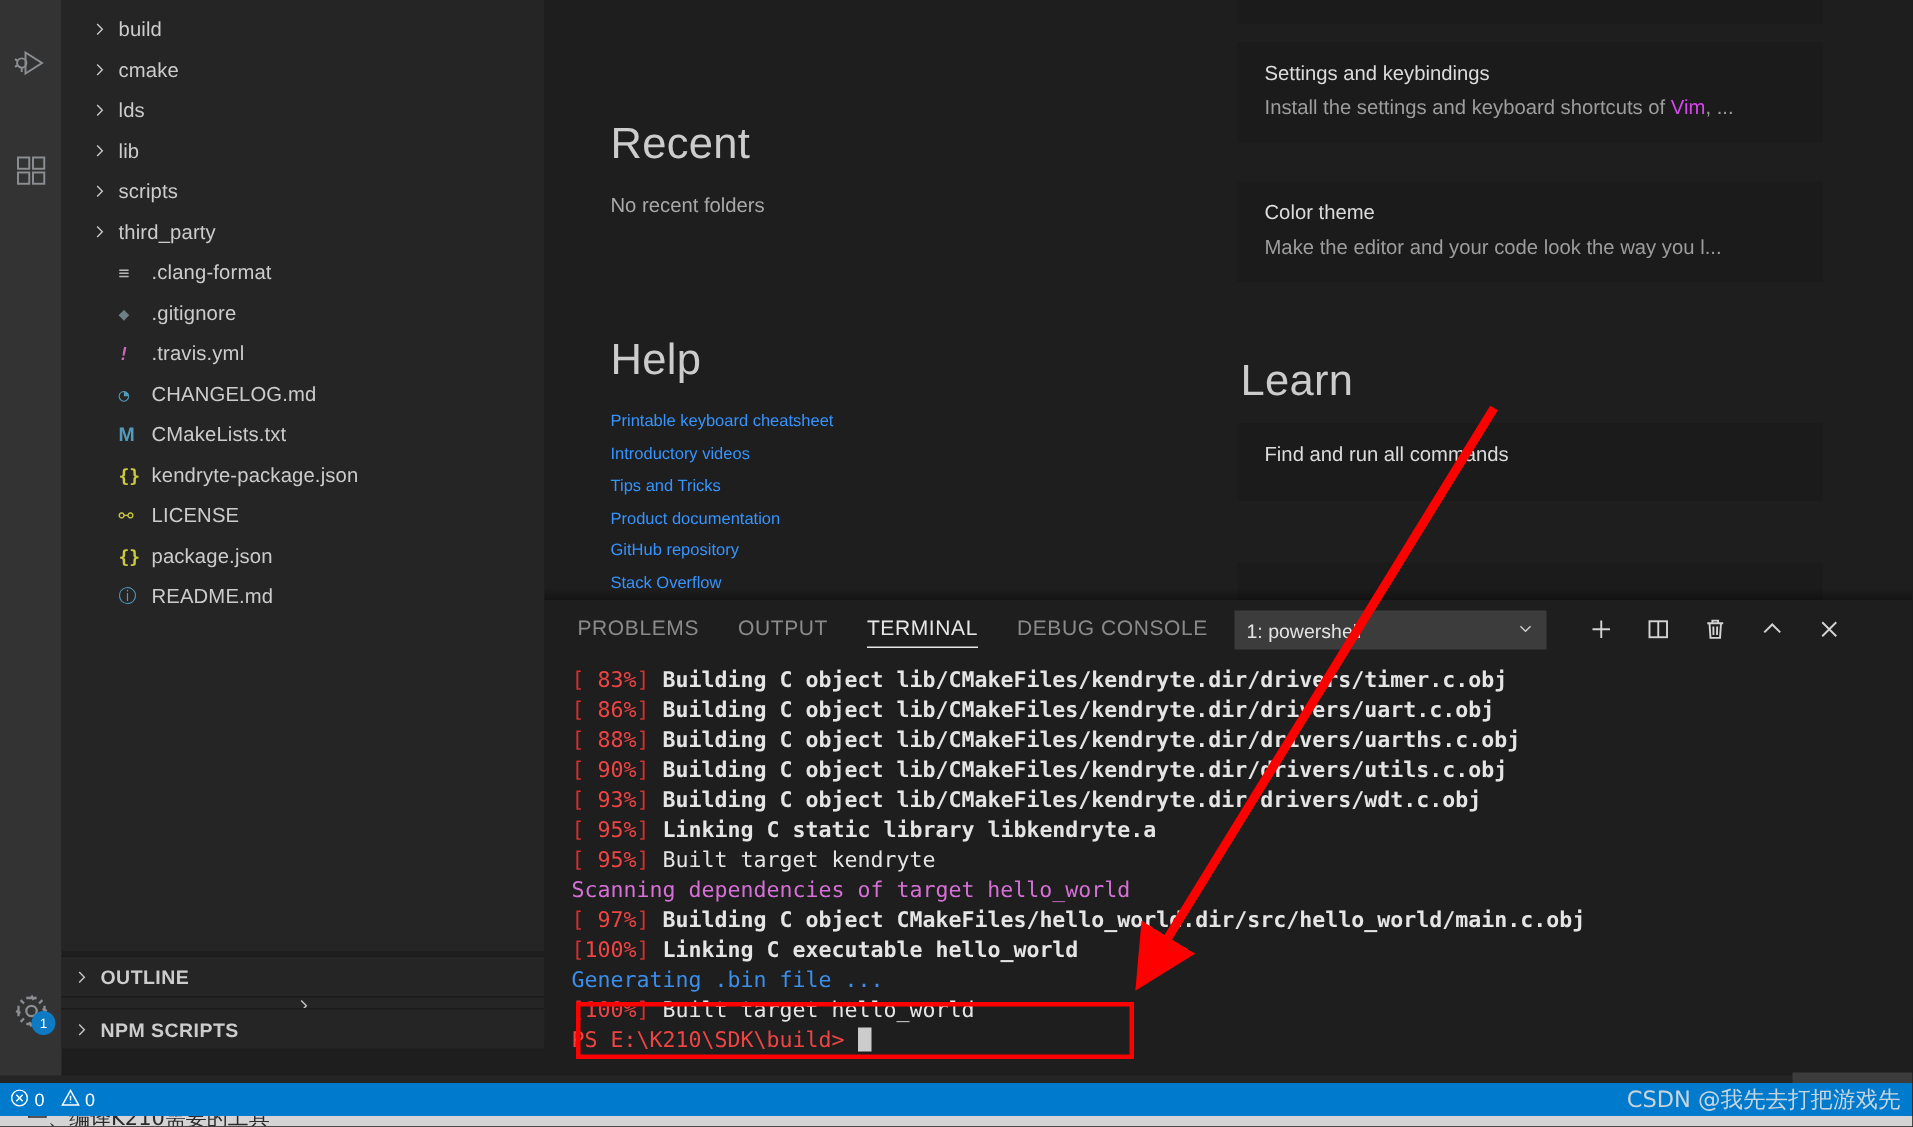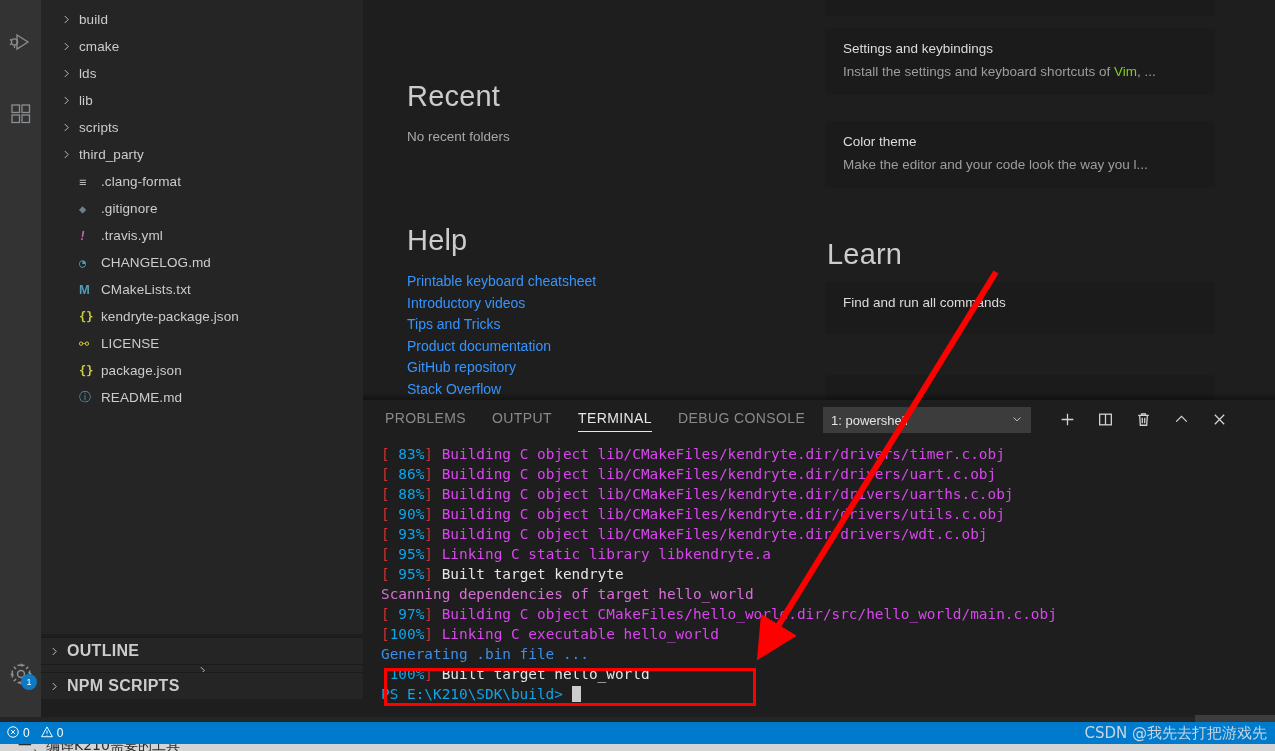--- a/index.html
+++ b/index.html
@@ -68,21 +68,21 @@
   .c-git  { color: #6d8086; }
   .c-lic  { color: #cbcb41; }
   .c-clang{ color: #b8b8b8; }
   .c-clock{ color: #519aba; }
 
   
   .panel-section {
     position: absolute; left: 41px; width: 322px; height: 27px;
     background: #252526; border-top: 1px solid #1b1b1c;
     display: flex; align-items: center; padding-left: 8px;
-    color: #cccccc; font-size: 16px; font-weight: bold;
+    color: #cccccc; font-size: 13px; font-weight: bold;
     letter-spacing: .3px;
   }
   #sec-outline { top: 637px; }
   #sec-timeline { top: 664px; flex-direction: column; }
   #sec-npm { top: 672px; }
   .sec-chev { width: 18px; display:inline-flex; align-items:center; }
 
   
   #editor {
     position: absolute; left: 363px; top: 0;
@@ -91,31 +91,31 @@
   }
   #welcome-left { position: absolute; left: 44px; top: 0; width: 400px; }
   #welcome-right { position: absolute; left: 450px; top: 0; width: 400px; }
 
   .w-head {
     font-size: 29px; color: #cccccc; font-weight: 300;
     letter-spacing: .2px;
   }
   .w-sub { font-size: 13.5px; color: #a8a8a8; }
   .w-link {
-    display: block; font-size: 14px; color: #3794ff;
+    display: block; font-size: 11px; color: #3794ff;
     line-height: 21.5px; text-decoration: none;
   }
 
   .card {
     background: #1b1b1b; padding: 13px 18px 16px 18px;
     margin-bottom: 8px;
   }
   .card-title { font-size: 13.5px; color: #dcdcdc; margin-bottom: 8px; }
   .card-desc  { font-size: 13.5px; color: #9d9d9d; white-space: nowrap; overflow: hidden; }
-  .card-desc .accent { color: #84cc16; }
+  .card-desc .accent { color: #d946ef; }
   #editorBottomShadow {
     position:absolute; left:363px; top:392px; width:912px; height:8px;
     background: linear-gradient(to bottom, rgba(0,0,0,0), rgba(0,0,0,.35));
     pointer-events:none;
   }
 
   
   #panel {
     position: absolute; left: 363px; top: 400px;
     width: 912px; height: 322px;
@@ -156,26 +156,26 @@
 
   #terminal {
     position: absolute; left: 0; top: 35px;
     width: 912px; height: 287px;
     padding: 9px 0 0 18px;
     font-family: "DejaVu Sans Mono", "Liberation Mono", monospace;
     font-size: 14.4px; line-height: 20px;
     color: #cccccc; white-space: pre;
     overflow: hidden;
   }
-  .t-green  { color: #d946ef; }
+  .t-green  { color: #e5e5e5; font-weight: bold; }
   .t-magenta{ color: #d670d6; }
   .t-blue   { color: #3b8eea; }
   .t-red    { color: #cd3131; }
   .t-white  { color: #e5e5e5; }
-  .t-dim    { color: #0ea5e9; }
+  .t-dim    { color: #ef4444; }
   #cursor {
     display: inline-block; width: 9px; height: 16px;
     background: #cccccc; vertical-align: -3px;
   }
 
   
   #hl-rect {
     position: absolute; left: 384px; top: 668px;
     width: 372px; height: 38px;
     border: 3px solid #ff0000; pointer-events: none;

